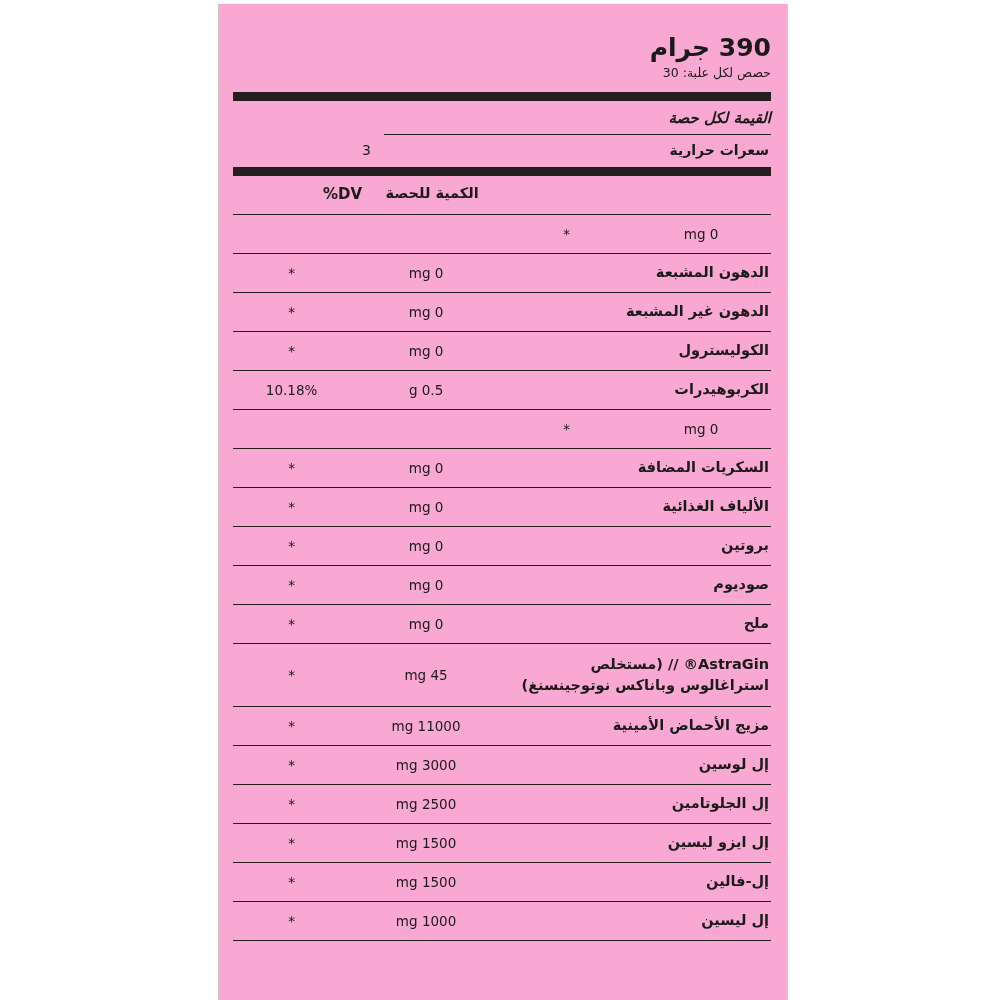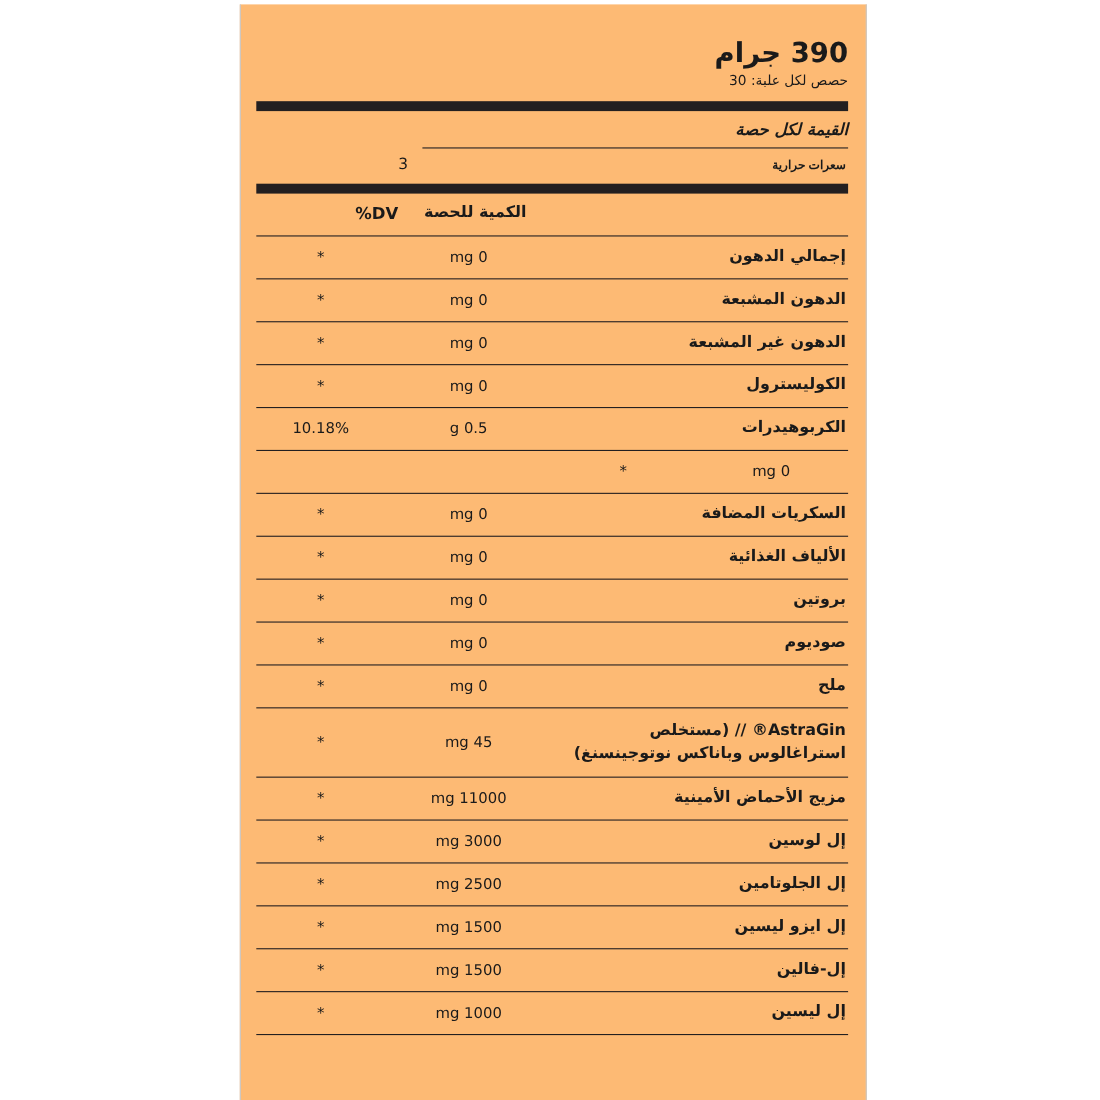--- a/index.html
+++ b/index.html
@@ -16,21 +16,21 @@
     height: 1000px;
     background: #ffffff;
     overflow: hidden;
   }
   .panel {
     position: absolute;
     left: 218px;
     top: 4px;
     width: 570px;
     min-height: 996px;
-    background: #fdba74;
+    background: #f9a8d4;
     border-left: 1px solid #c9c9c9;
     border-right: 1px solid #c9c9c9;
     box-sizing: border-box;
     padding: 0 16px;
   }
   .label-inner {
     width: 538px;
     margin: 0 auto;
     direction: rtl;
     text-align: right;
@@ -80,25 +80,24 @@
     margin-left: auto;
   }
   .cal-row {
     display: flex;
     flex-direction: row;
     align-items: baseline;
     padding: 7px 0 9px 0;
   }
   .cal-name {
     flex: 0 0 50%;
-    font-size: 11px;
+    font-size: 14px;
     font-weight: bold;
     text-align: right;
     padding-right: 2px;
-    font-family: Liberation Serif, serif;
   }
   .cal-value {
     flex: 1 1 auto;
     font-size: 14px;
     text-align: center;
     font-weight: normal;
   }
   .head-row {
     display: flex;
     flex-direction: row;
@@ -178,21 +177,20 @@
 
       <div class="rule-thick-2"></div>
 
       <div class="head-row">
         <div class="head-spacer"></div>
         <div class="head-amount">الكمية للحصة</div>
         <div class="head-dv">DV%</div>
       </div>
 
       <div class="nrow">
-        <div class="n-name">إجمالي الدهون</div>
         <div class="n-amt">0 mg</div>
         <div class="n-dv">*</div>
       </div>
       <div class="nrow">
         <div class="n-name">الدهون المشبعة</div>
         <div class="n-amt">0 mg</div>
         <div class="n-dv">*</div>
       </div>
       <div class="nrow">
         <div class="n-name">الدهون غير المشبعة</div>

